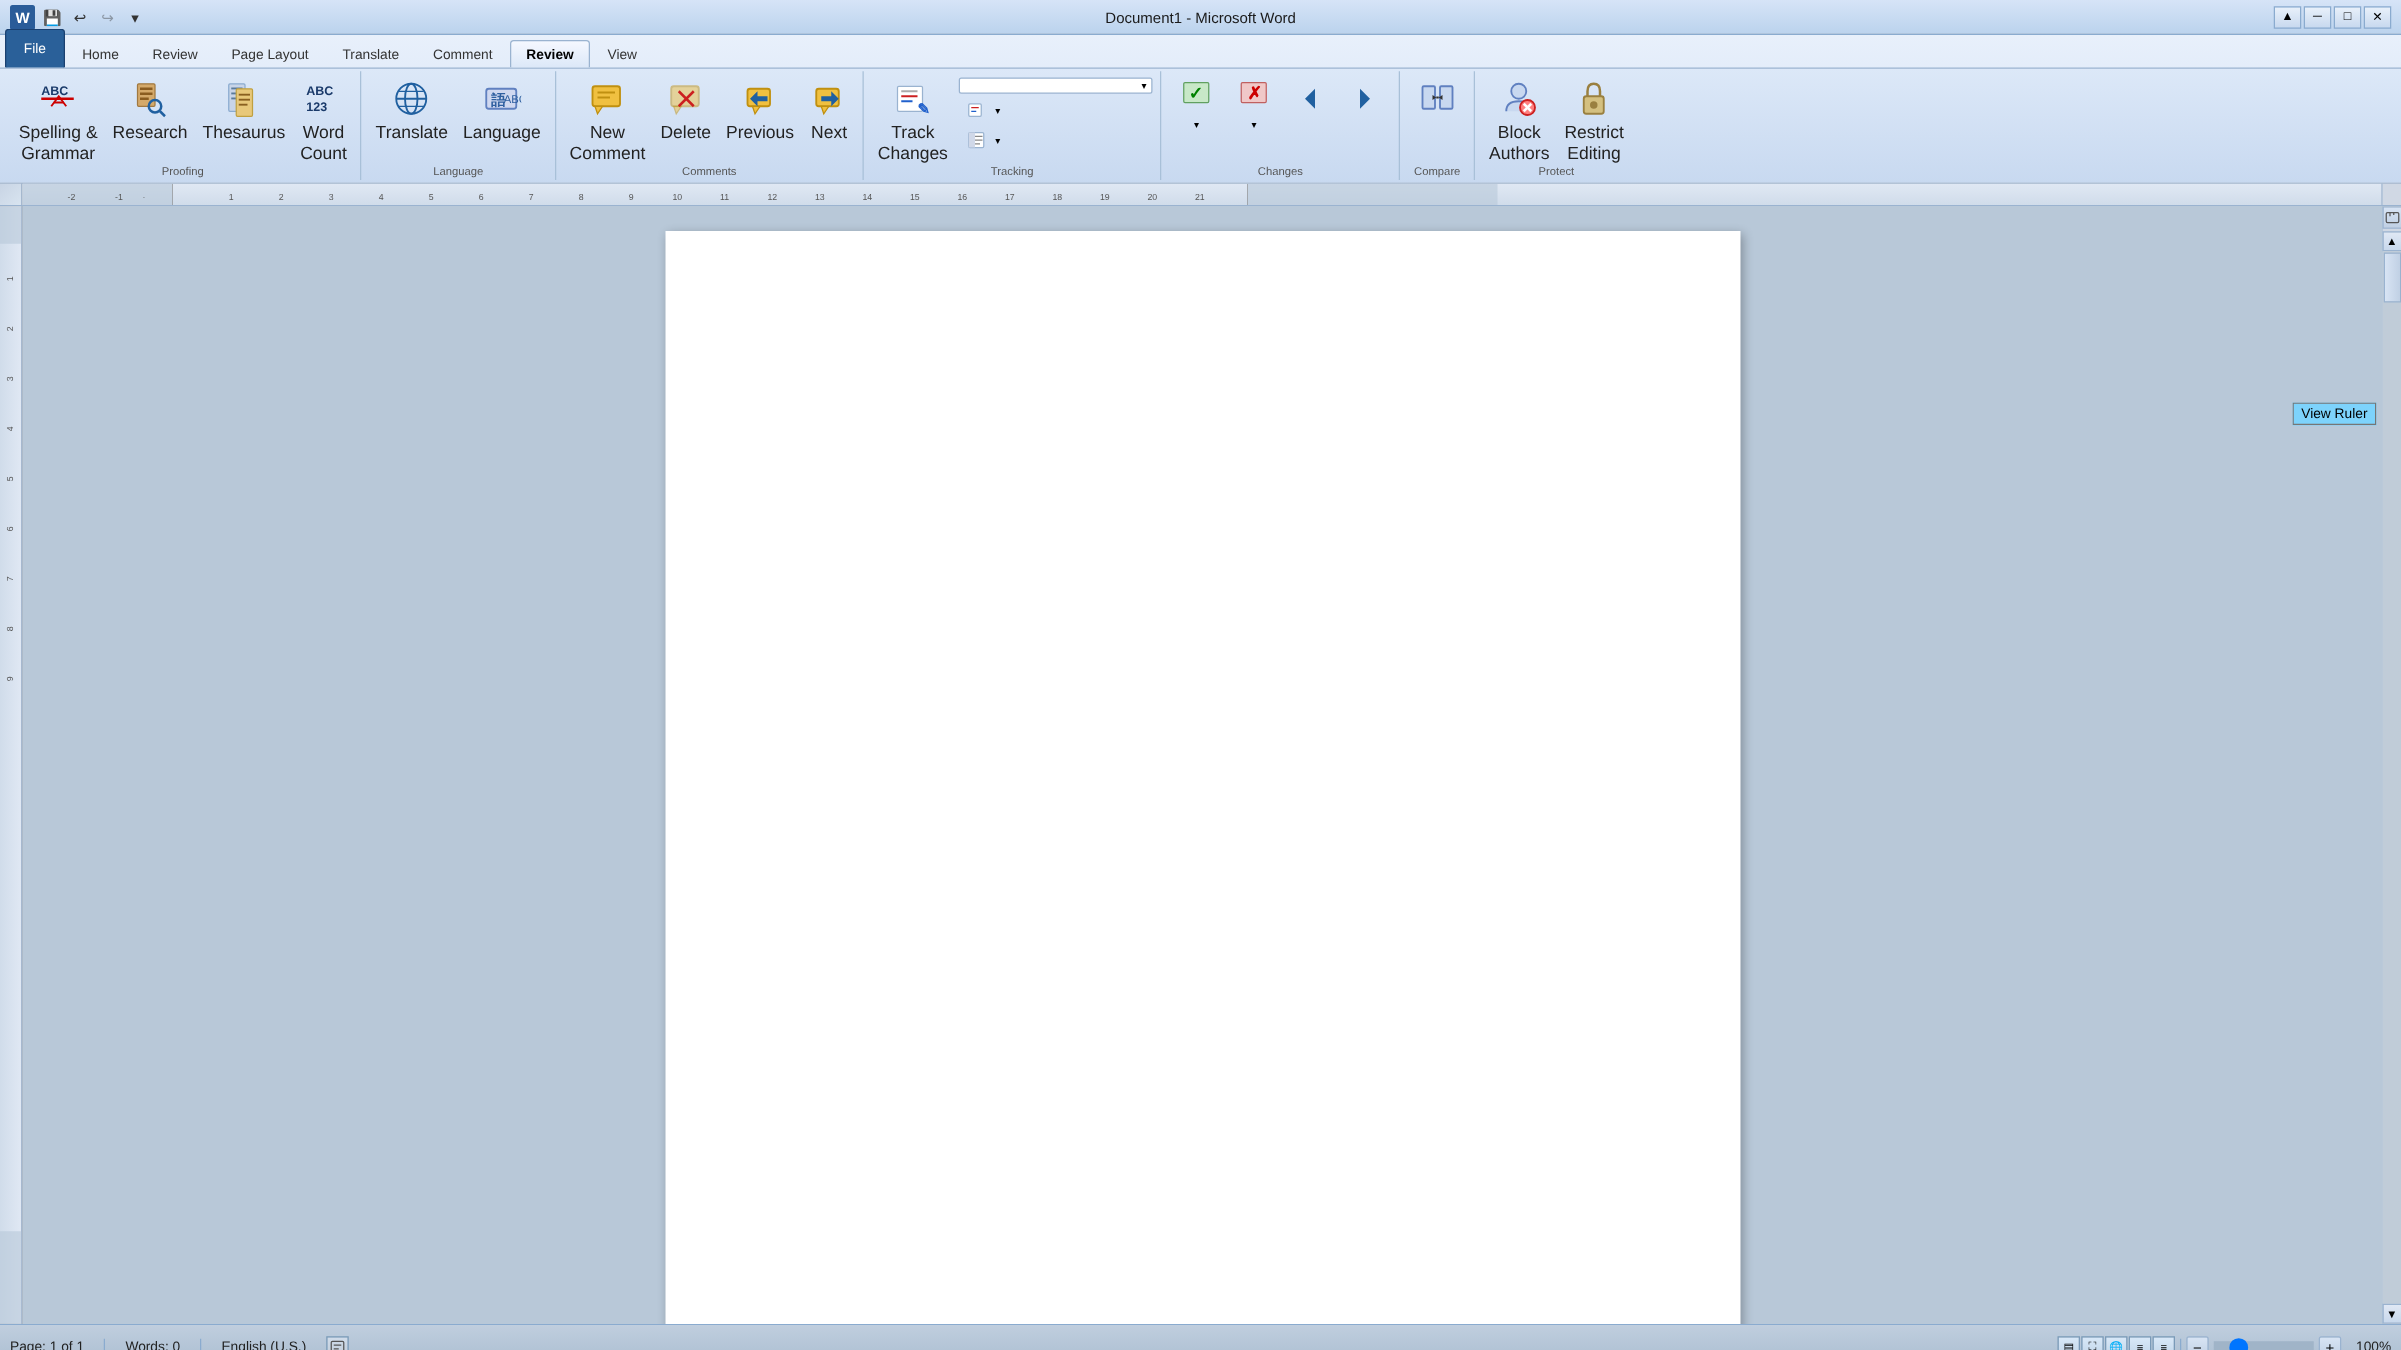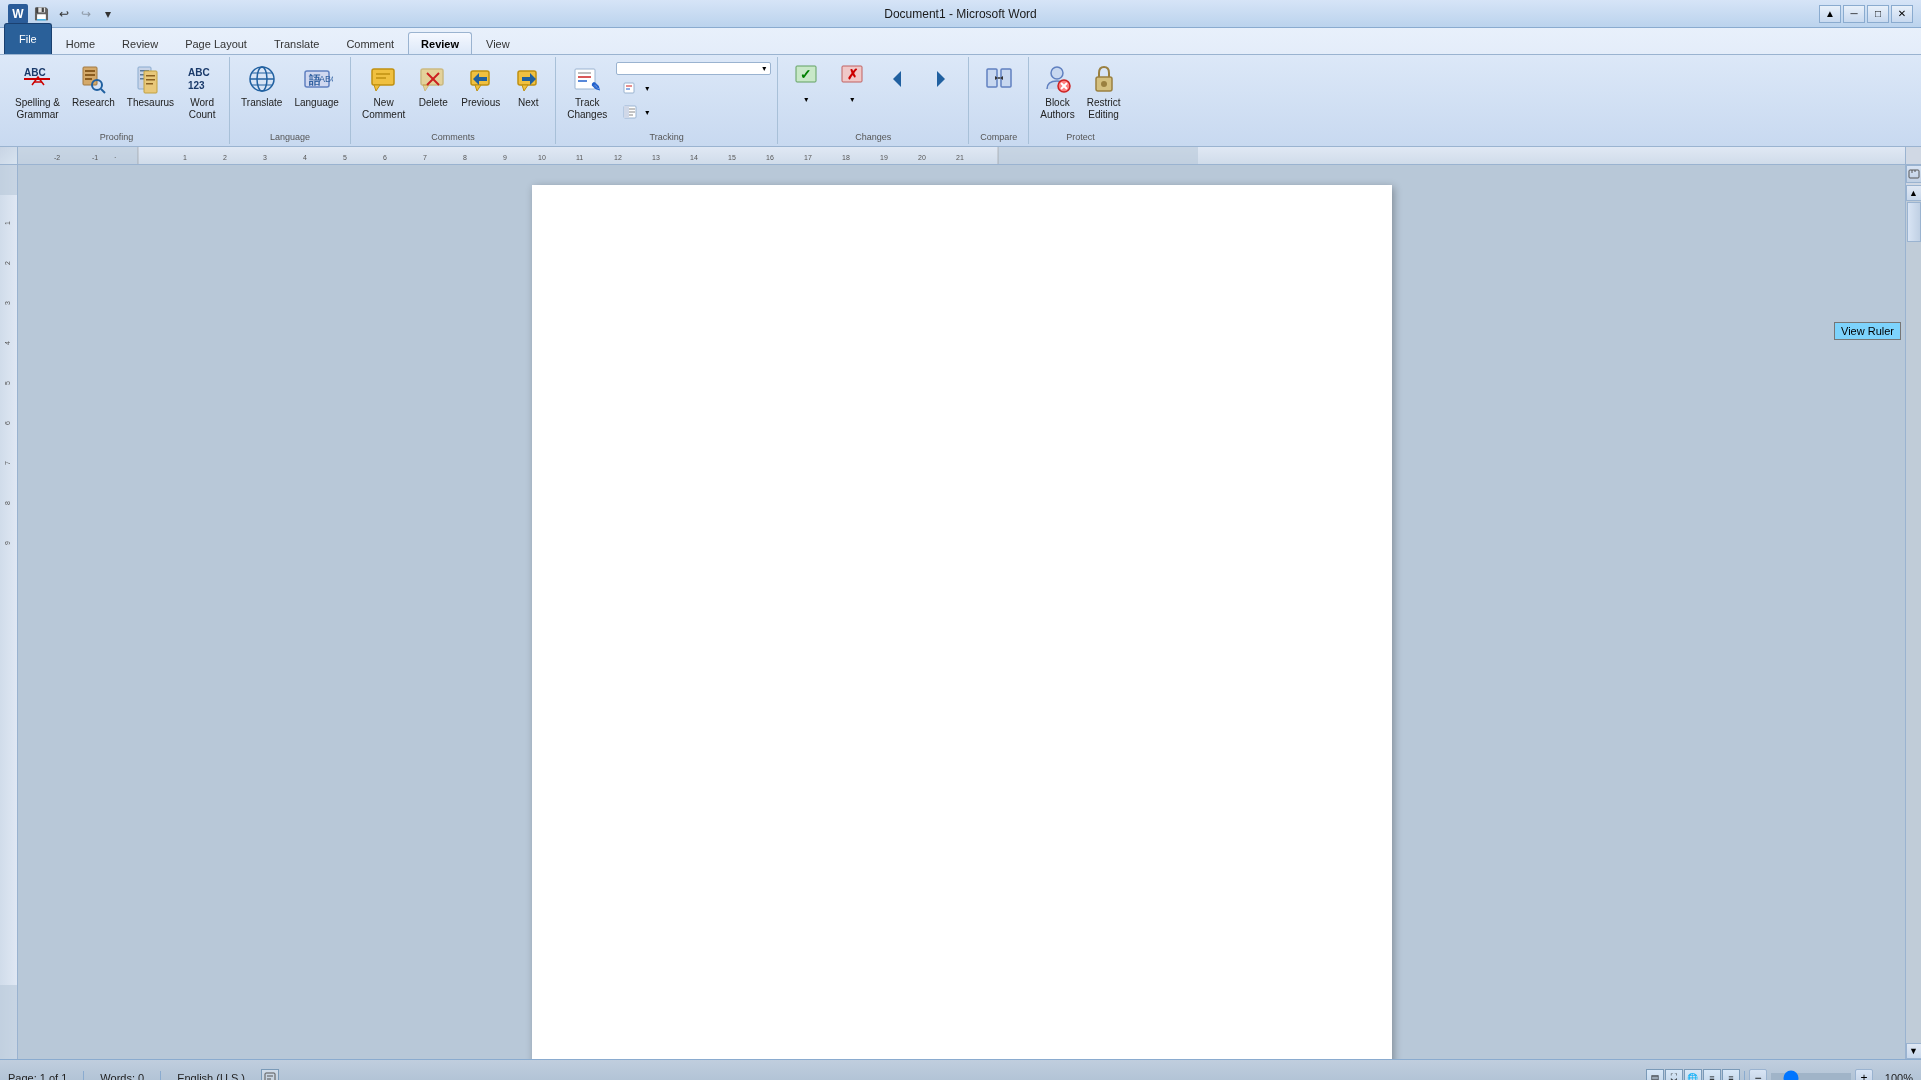--- a/index.html
+++ b/index.html
@@ -93,21 +93,21 @@
       align-items: center;
       justify-content: flex-start;
       padding: 3px 4px;
       cursor: pointer;
       border: 1px solid transparent;
       border-radius: 3px;
       min-width: 40px;
       gap: 2px;
     }
     .ribbon-btn .btn-icon { width: 32px; height: 32px; display: flex; align-items: center; justify-content: center; font-size: 22px; }
-    .ribbon-btn .btn-label { font-size: 10px; color: #222; text-align: center; line-height: 1.2; }
+    .ribbon-btn .btn-label { font-size: 14px; color: #222; text-align: center; line-height: 1.2; }
 
     .ribbon-btn-small {
       display: flex;
       flex-direction: row;
       align-items: center;
       padding: 1px 4px;
       cursor: pointer;
       border: 1px solid transparent;
       border-radius: 2px;
       gap: 3px;

